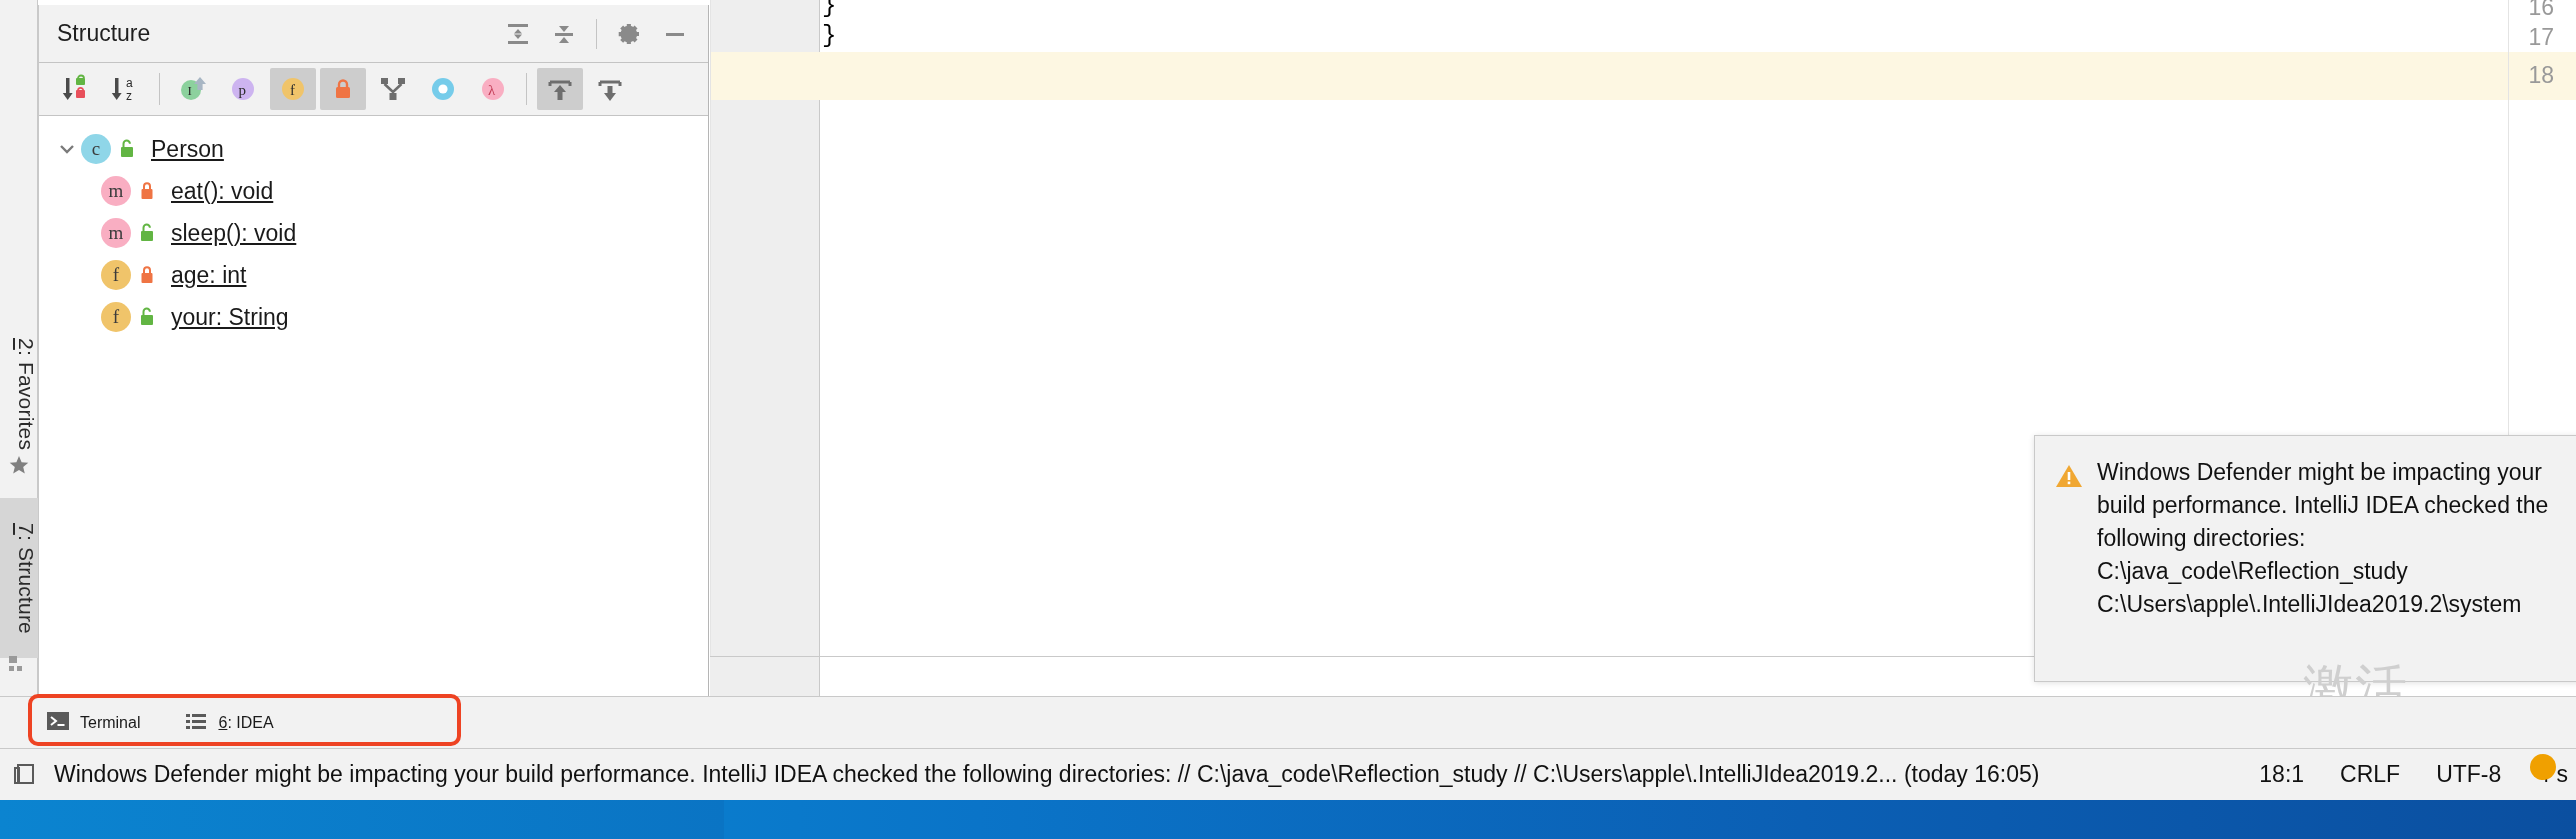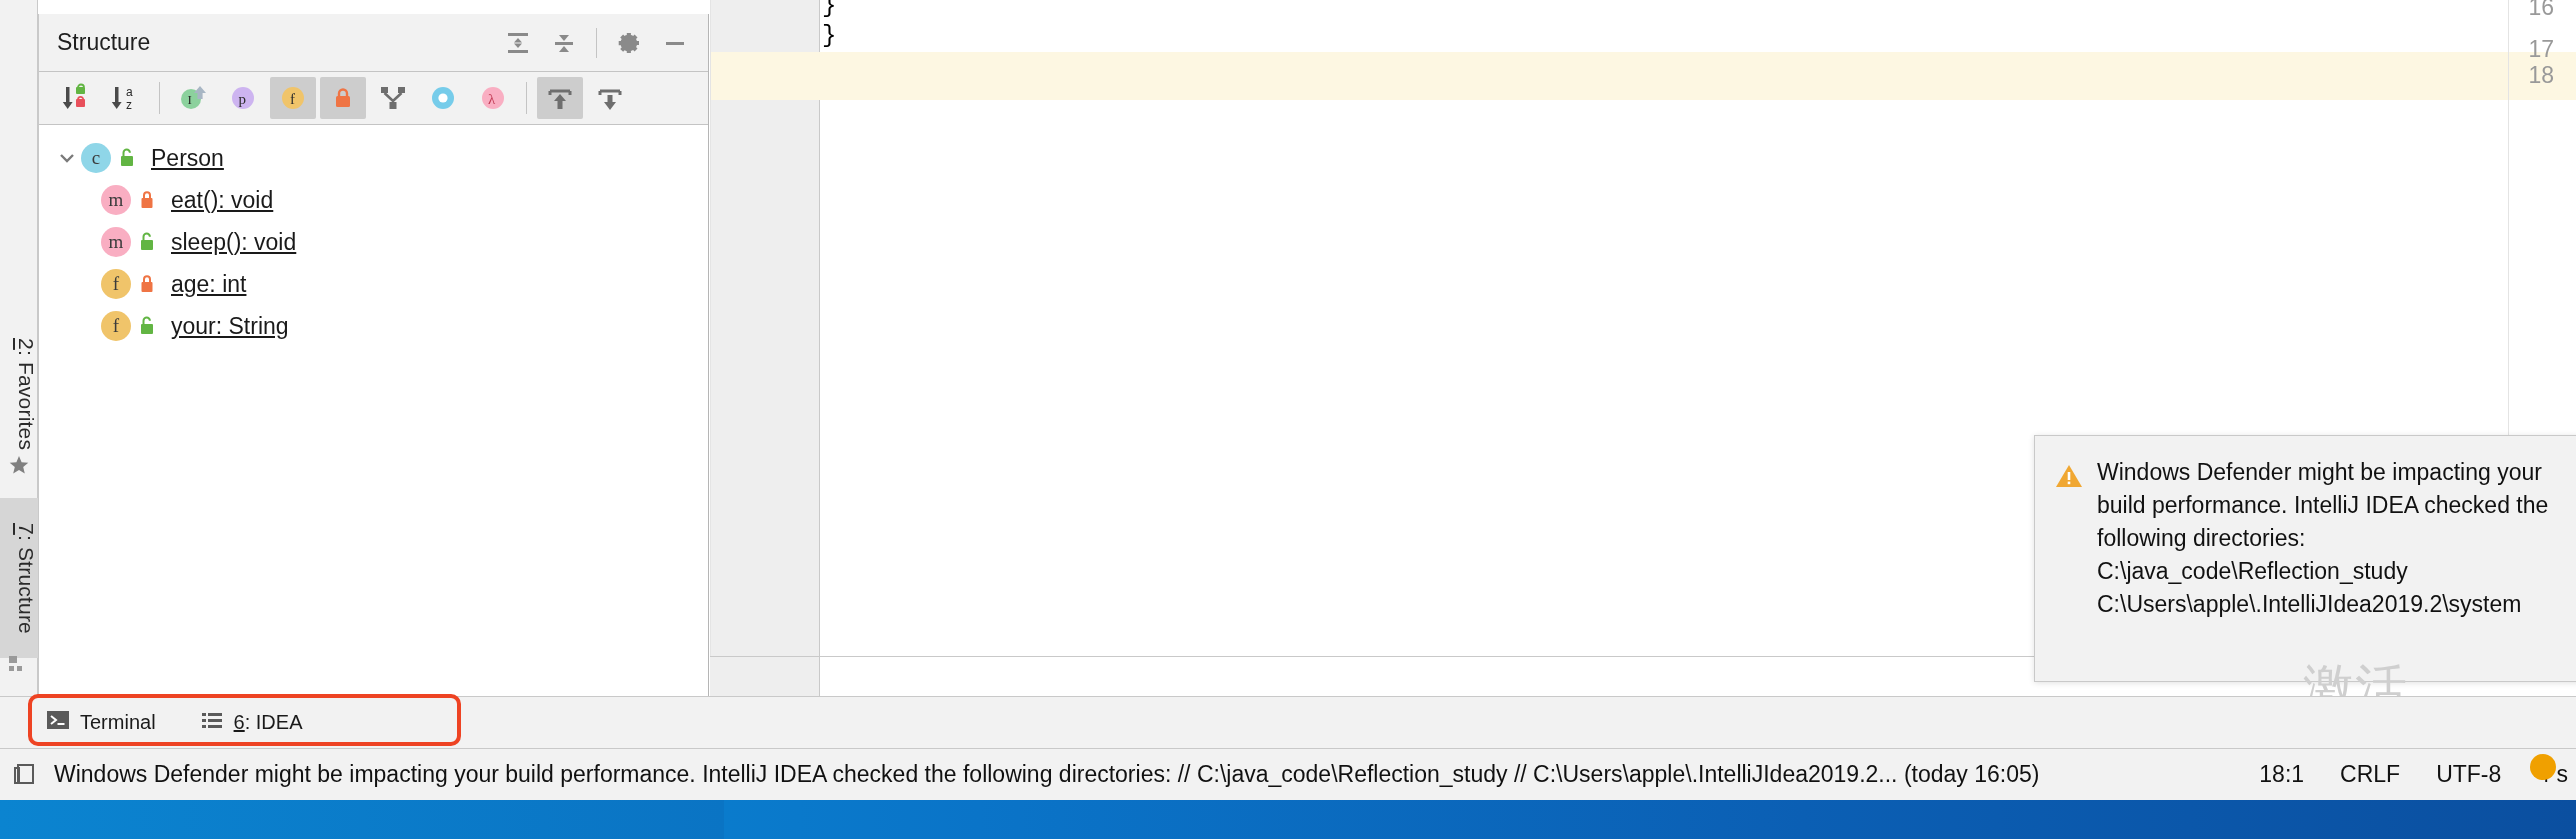--- a/index.html
+++ b/index.html
@@ -31,21 +31,21 @@
     background: #d6d6d6;
   }
   .vicon {
     position: absolute; left: 8px; width: 22px; height: 22px;
   }
   .star-icon { top: 454px; }
   .struct-icon { top: 653px; }
 
   
   .struct-panel {
-    position: absolute; left: 38px; top: 14px;
+    position: absolute; left: 38px; top: 5px;
     width: 671px; height: 691px;
     background: #ffffff;
     border-left: 1px solid #c9c9c9;
     border-right: 1px solid #b5b5b5;
   }
   .struct-header {
     position: relative; height: 58px; width: 100%;
     background: #f2f2f2;
     border-bottom: 1px solid #c4c4c4;
     display: flex; align-items: center;
@@ -164,21 +164,21 @@
 
   
   .bottom-tabs {
     position: absolute; left: 0; top: 696px;
     width: 710px; height: 52px;
     background: #f2f2f2; border-top: 1px solid #c9c9c9;
     display: flex; align-items: center; padding-left: 46px;
   }
   .btab {
     display: flex; align-items: center; gap: 10px;
-    font-size: 20px; color: #1a1a1a; margin-right: 44px; cursor: default;
+    font-size: 16px; color: #1a1a1a; margin-right: 44px; cursor: default;
   }
   .btab .btab-num { text-decoration: underline; }
   .red-box {
     position: absolute; left: 28px; top: 694px;
     width: 433px; height: 52px;
     border: 4px solid #ee4323; border-radius: 10px;
     pointer-events: none;
   }
   .bottom-strip-rest {
     position: absolute; left: 710px; top: 696px;
@@ -450,21 +450,21 @@
       </div>
     </div>
   </div>
 
   <div class="editor">
     <div class="hl-row" style="top:52px"></div>
     <div class="gutter"></div>
     <div class="hl-gutter" style="top:52px"></div>
 
     <div class="gline" style="top:-6px">16</div>
-    <div class="gline" style="top:36px">17</div>
+    <div class="gline" style="top:24px">17</div>
     <div class="gline" style="top:62px">18</div>
 
     <div class="code-line" style="top:-8px">}</div>
     <div class="code-line" style="top:22px">}</div>
     <div class="code-line" style="top:60px"></div>
 
     <div class="right-rule" style="left:0px"></div>
     <div class="right-rule" style="left:1798px"></div>
   </div>
   <div class="editor-bottom-sep"></div>

